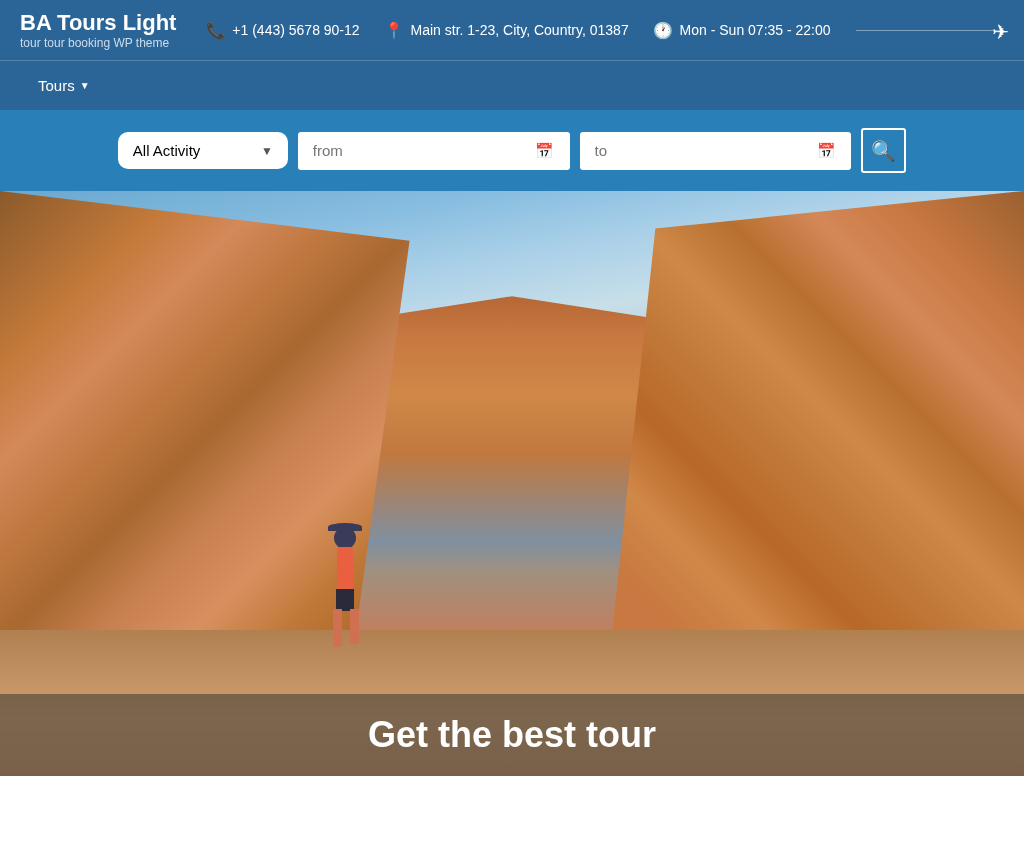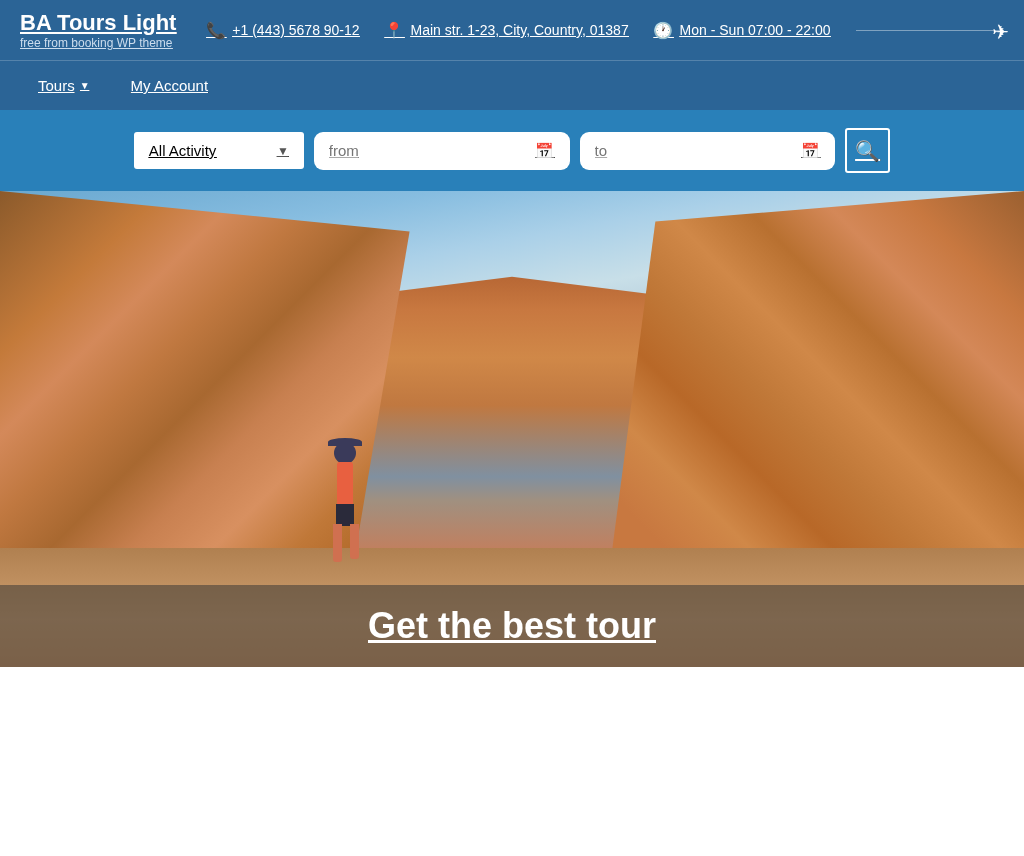--- a/index.html
+++ b/index.html
@@ -1,15 +1,15 @@
 <!DOCTYPE html>
 <html><head>
   <meta charset="utf-8">
   <style>
-    * { margin: 0; padding: 0; box-sizing: border-box; text-decoration: underline; }
+    * { margin: 0; padding: 0; box-sizing: border-box; }
     body { font-family: Arial, sans-serif; width: 1024px; overflow-x: hidden; }
 
     
     .header-top {
       background-color: #2b6496;
       color: white;
       display: flex;
       align-items: center;
       padding: 10px 20px;
       gap: 30px;
@@ -58,21 +58,20 @@
     .nav-bar {
       background-color: #2b6496;
       display: flex;
       align-items: center;
       padding: 0 20px;
       border-top: 1px solid rgba(255,255,255,0.2);
       min-height: 50px;
     }
     .nav-bar nav {
       display: flex;
-      gap: 5px;
     }
     .nav-item {
       color: white;
       text-decoration: none;
       padding: 14px 18px;
       font-size: 15px;
       display: flex;
       align-items: center;
       gap: 5px;
       cursor: pointer;
@@ -82,45 +81,45 @@
     
     .search-bar {
       background-color: #2980b9;
       padding: 18px 20px;
       display: flex;
       align-items: center;
       gap: 10px;
       justify-content: center;
     }
     .search-dropdown {
+      background: white;
+      border: none;
+      border-radius: 10px;
+      padding: 10px 15px;
+      font-size: 15px;
+      display: flex;
+      align-items: center;
+      gap: 8px;
+      cursor: pointer;
+      min-width: 170px;
+      justify-content: space-between;
+    }
+    .search-dropdown .chevron-down {
+      color: #555;
+      font-size: 12px;
+    }
+    .date-input {
       background: white;
       border: none;
       border-radius: 3px;
       padding: 10px 15px;
       font-size: 15px;
       display: flex;
       align-items: center;
-      gap: 8px;
-      cursor: pointer;
-      min-width: 170px;
-      justify-content: space-between;
-    }
-    .search-dropdown .chevron-down {
-      color: #555;
-      font-size: 12px;
-    }
-    .date-input {
-      background: white;
-      border: none;
-      border-radius: 9px;
-      padding: 10px 15px;
-      font-size: 15px;
-      display: flex;
-      align-items: center;
-      gap: 8px;
+      gap: 24px;
       min-width: 160px;
       cursor: pointer;
     }
     .date-input .cal-icon {
       color: #888;
       margin-left: auto;
     }
     .date-input input {
       border: none;
       outline: none;
@@ -140,21 +139,21 @@
       align-items: center;
       justify-content: center;
       cursor: pointer;
       font-size: 20px;
     }
 
     
     .hero {
       position: relative;
       width: 100%;
-      height: 476px;
+      height: 585px;
       overflow: hidden;
     }
     .hero-bg {
       width: 100%;
       height: 100%;
       background: linear-gradient(
         to bottom,
         #c0784a 0%,
         #b06030 15%,
         #c87840 25%,
@@ -339,48 +338,45 @@
       font-size: 36px;
       font-weight: bold;
     }
   </style>
 </head>
 <body>
 
 <div class="header-top">
   <div class="site-brand">
     <div class="site-title">BA Tours Light</div>
-    <div class="site-subtitle">free from booking WP theme</div>
+    <div class="site-subtitle">tour tour booking WP theme</div>
   </div>
 
   <div class="header-contact-group">
     <div class="contact-info">
       <span class="icon">📞</span>
       <span>+1 (443) 5678 90-12</span>
     </div>
     <div class="contact-info">
       <span class="icon">📍</span>
       <span>Main str. 1-23, City, Country, 01387</span>
     </div>
     <div class="contact-info">
       <span class="icon">🕐</span>
-      <span>Mon - Sun 07:00 - 22:00</span>
+      <span>Mon - Sun 07:35 - 22:00</span>
     </div>
     <div class="header-line"></div>
   </div>
 </div>
 
 <div class="nav-bar">
   <nav>
     <a class="nav-item">
       <span>Tours</span>
       <span class="chevron">▼</span>
-    </a>
-    <a class="nav-item">
-      <span>My Account</span>
     </a>
   </nav>
 </div>
 
 <div class="search-bar">
   <div class="search-dropdown">
     <span>All Activity</span>
     <span class="chevron-down">▼</span>
   </div>
   <div class="date-input">

